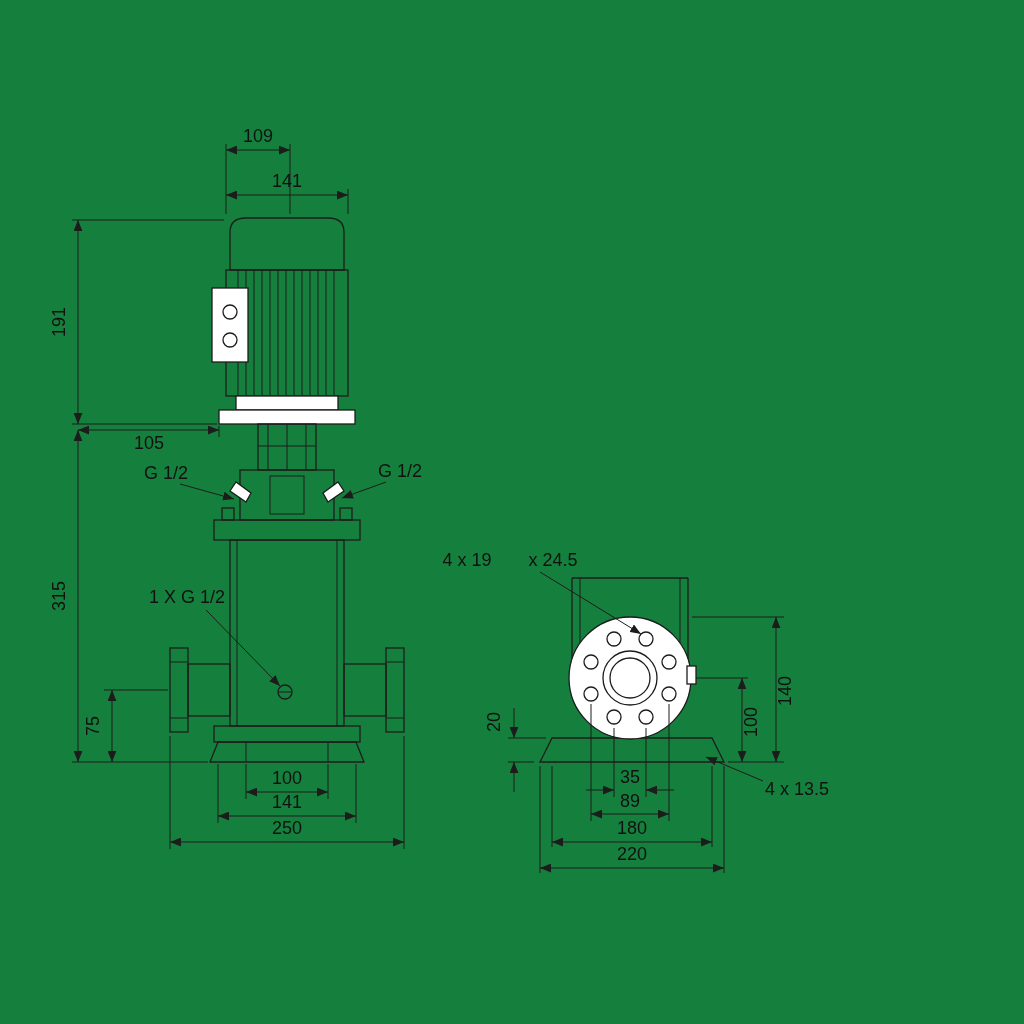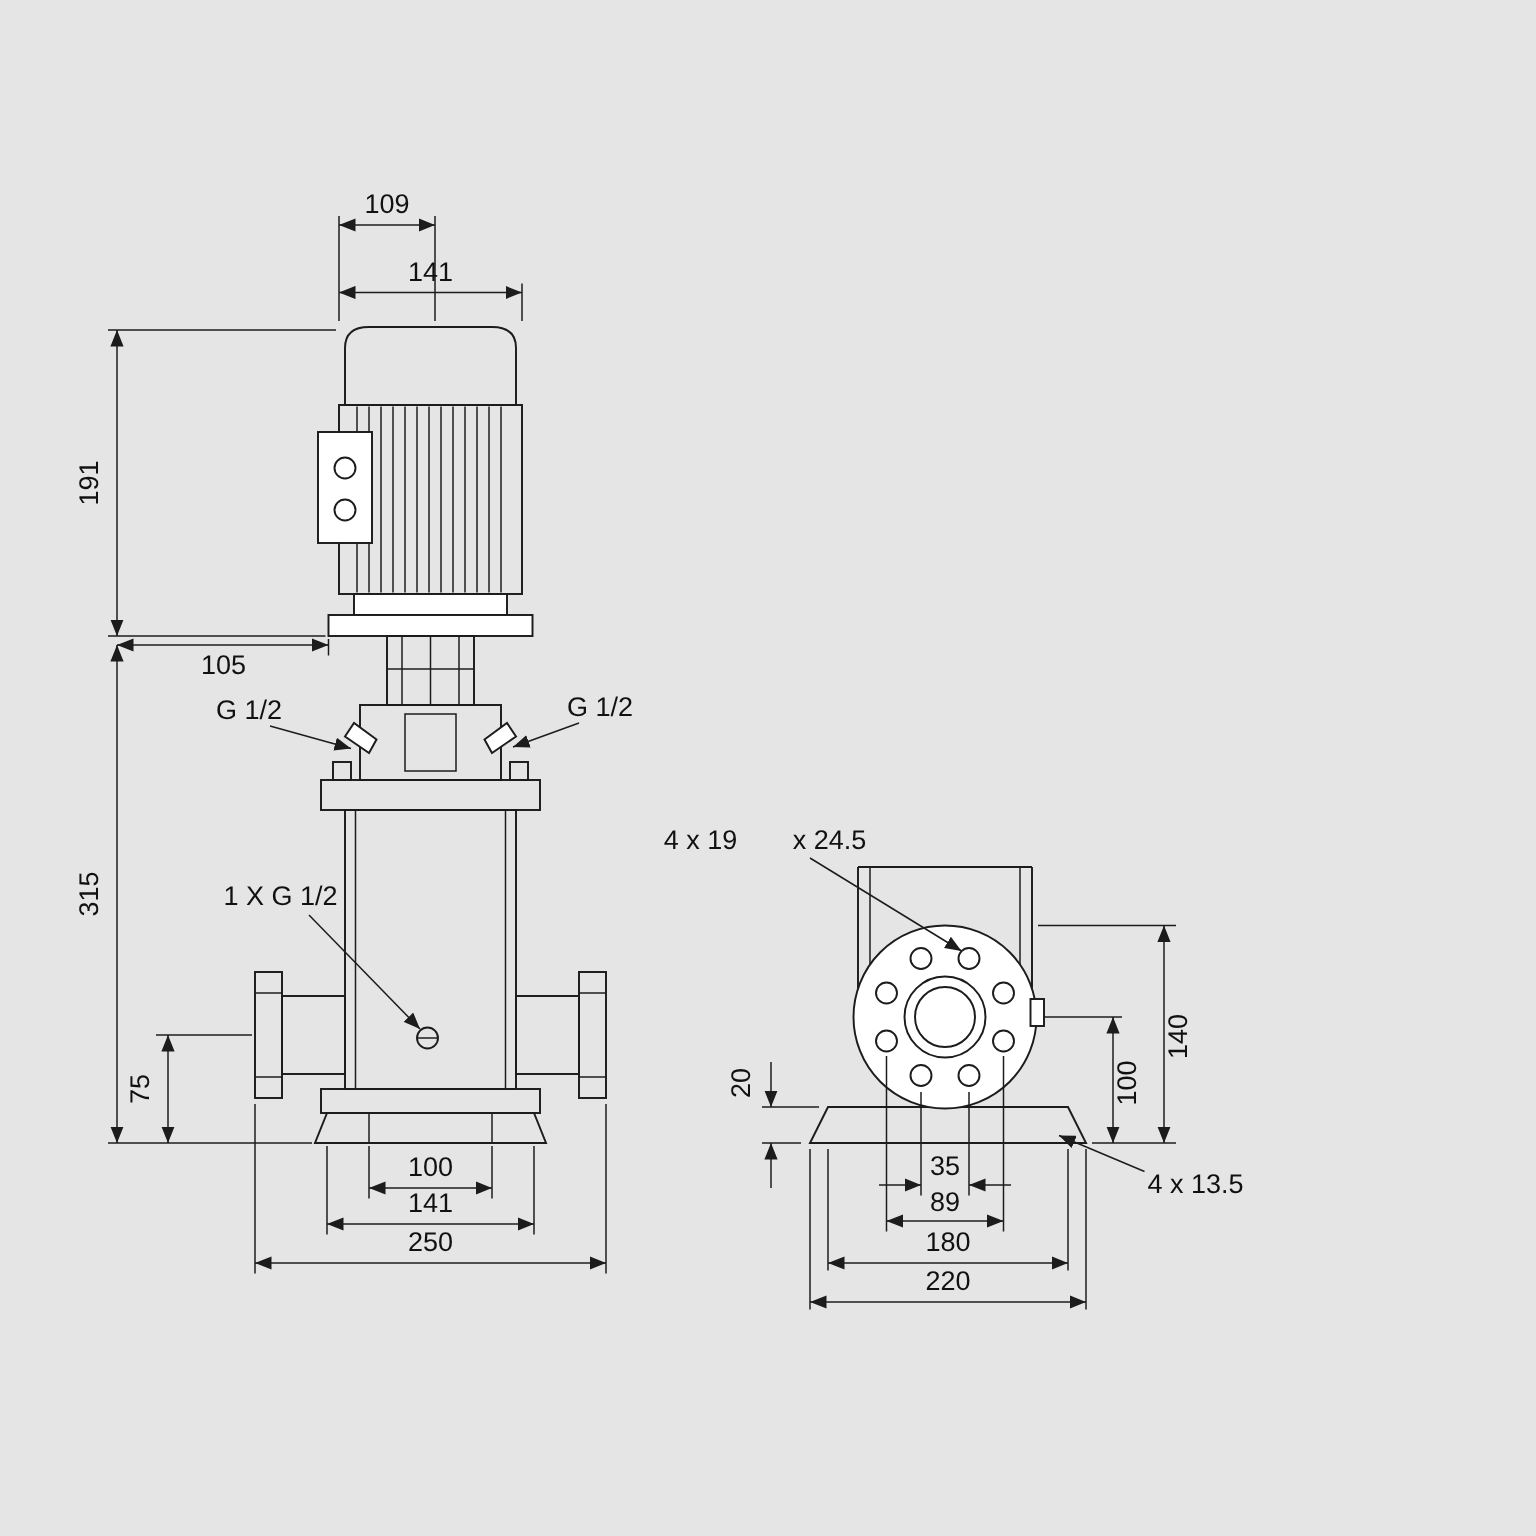--- a/index.html
+++ b/index.html
@@ -1,16 +1,16 @@
 <!DOCTYPE html>
 <html><head>
 <meta charset="utf-8">
 <style>
   html,body{margin:0;padding:0;background:#fff;}
-  .stage{width:1024px;height:1024px;background:#e5e5e5;position:relative;overflow:hidden;}
+  .stage{width:1024px;height:1024px;background:#15803d;position:relative;overflow:hidden;}
   svg{display:block;}
   .obj{stroke:#1c1c1c;stroke-width:1.3;fill:none;}
   .objf{stroke:#1c1c1c;stroke-width:1.3;fill:#ffffff;}
   .thin{stroke:#1c1c1c;stroke-width:1;fill:none;}
   .dim{stroke:#1c1c1c;stroke-width:1;fill:none;}
   .lbl{font-family:"Liberation Sans","DejaVu Sans",sans-serif;font-size:18px;fill:#111;}
 </style>
 </head>
 <body>
 

